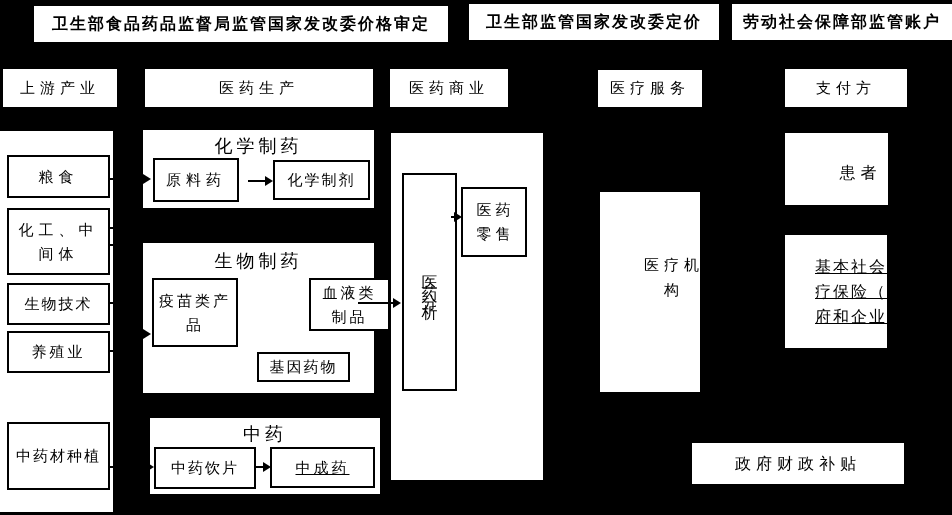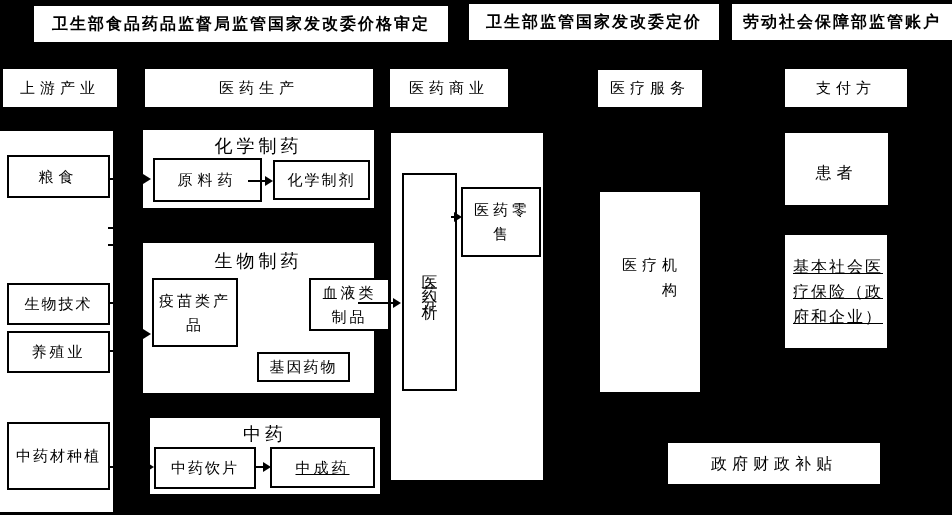--- a/index.html
+++ b/index.html
@@ -7,21 +7,21 @@
          font-family:"Liberation Serif","DejaVu Serif",serif;color:#000;}
   .panel{position:absolute;background:#fff;}
   .reg{position:absolute;background:#fff;border:2px solid #000;display:flex;align-items:center;
        justify-content:center;font-weight:bold;font-size:16px;letter-spacing:2px;text-align:center;line-height:1.1;}
   .hdr{position:absolute;background:#fff;display:flex;align-items:center;justify-content:center;
        font-size:15px;letter-spacing:5px;text-align:center;}
   .obox{position:absolute;background:#fff;border:2px solid #000;display:flex;align-items:center;
         justify-content:center;font-size:15px;letter-spacing:5px;text-align:center;line-height:24px;
         word-break:break-all;padding:0 4px;box-sizing:border-box;}
   .txt{position:absolute;display:flex;align-items:center;justify-content:center;font-size:15px;
-       letter-spacing:5px;text-align:right;line-height:25px;word-break:break-all;}
+       letter-spacing:5px;text-align:center;line-height:25px;word-break:break-all;margin-left:24px;}
   .gtitle{position:absolute;font-size:18px;letter-spacing:4px;text-align:center;}
   .vbox{position:absolute;background:#fff;border:2px solid #000;display:flex;align-items:center;
         justify-content:center;}
   .vtext{writing-mode:vertical-rl;text-orientation:upright;font-size:16px;letter-spacing:10px;line-height:1;}
   .line{position:absolute;background:#000;}
   .ah{position:absolute;width:0;height:0;border-top:5px solid transparent;
       border-bottom:5px solid transparent;border-left:8px solid #000;}
 </style>
 </head>
 <body>
@@ -33,45 +33,46 @@
   <div class="reg" style="left:730px;top:2px;width:220px;height:36px;">劳动社会保障部监管账户</div>
 
   <div class="hdr" style="left:3px;top:69px;width:114px;height:38px;">上游产业</div>
   <div class="hdr" style="left:145px;top:69px;width:228px;height:38px;">医药生产</div>
   <div class="hdr" style="left:390px;top:69px;width:118px;height:38px;">医药商业</div>
   <div class="hdr" style="left:598px;top:70px;width:104px;height:37px;">医疗服务</div>
   <div class="hdr" style="left:785px;top:69px;width:122px;height:38px;">支付方</div>
 
   <div class="panel" style="left:0;top:131px;width:113px;height:381px;"></div>
   <div class="obox" style="left:7px;top:155px;width:103px;height:43px;">粮食</div>
+  <div class="obox" style="left:7px;top:208px;width:103px;height:67px;">化工、中间体</div>
   <div class="obox" style="left:7px;top:283px;width:103px;height:42px;letter-spacing:2px;">生物技术</div>
   <div class="obox" style="left:7px;top:331px;width:103px;height:42px;letter-spacing:3px;">养殖业</div>
   <div class="obox" style="left:7px;top:422px;width:103px;height:68px;letter-spacing:2px;">中药材种植</div>
 
   <div class="panel" style="left:143px;top:130px;width:231px;height:78px;"></div>
   <div class="gtitle" style="left:143px;top:134px;width:231px;">化学制药</div>
-  <div class="obox" style="left:153px;top:158px;width:109px;height:44px;">原料药</div>
+  <div class="obox" style="left:153px;top:158px;width:86px;height:44px;">原料药</div>
   <div class="obox" style="left:273px;top:160px;width:97px;height:40px;letter-spacing:2px;">化学制剂</div>
 
   <div class="panel" style="left:143px;top:243px;width:231px;height:150px;"></div>
   <div class="gtitle" style="left:143px;top:249px;width:231px;">生物制药</div>
   <div class="obox" style="left:152px;top:278px;width:86px;height:69px;letter-spacing:3px;">疫苗类产品</div>
   <div class="obox" style="left:277px;top:278px;width:81px;height:53px;letter-spacing:3px;margin-left:32px;">血液类制品</div>
   <div class="obox" style="left:257px;top:352px;width:93px;height:30px;letter-spacing:2px;">基因药物</div>
 
   <div class="panel" style="left:150px;top:418px;width:230px;height:76px;"></div>
   <div class="gtitle" style="left:150px;top:422px;width:230px;">中药</div>
   <div class="obox" style="left:154px;top:447px;width:102px;height:42px;letter-spacing:2px;">中药饮片</div>
   <div class="obox" style="left:270px;top:447px;width:105px;height:41px;letter-spacing:3px;text-decoration:underline;">中成药</div>
 
   <div class="panel" style="left:391px;top:133px;width:152px;height:347px;"></div>
   <div class="vbox" style="left:402px;top:173px;width:51px;height:214px;">
     <span class="vtext">医药分析</span>
   </div>
-  <div class="obox" style="left:461px;top:187px;width:80px;height:70px;letter-spacing:4px;line-height:24px;padding-left:7px;">医药零售</div>
+  <div class="obox" style="left:461px;top:187px;width:66px;height:70px;letter-spacing:4px;line-height:24px;padding-left:7px;">医药零售</div>
 
   <div class="panel" style="left:600px;top:192px;width:100px;height:200px;"></div>
   <div class="txt" style="left:618px;top:248px;width:64px;height:60px;">医疗机构</div>
 
   <div class="panel" style="left:785px;top:133px;width:103px;height:72px;"></div>
   <div class="txt" style="left:785px;top:160px;width:103px;height:25px;font-size:16px;">患者</div>
   <div class="panel" style="left:785px;top:235px;width:102px;height:113px;"></div>
   <div class="txt" style="left:789px;top:240px;width:94px;height:103px;font-size:16px;letter-spacing:2px;text-decoration:underline;">基本社会医疗保险（政府和企业）</div>
   <div class="txt" style="left:668px;top:443px;width:212px;height:41px;background:#fff;font-size:16px;">政府财政补贴</div>
 

